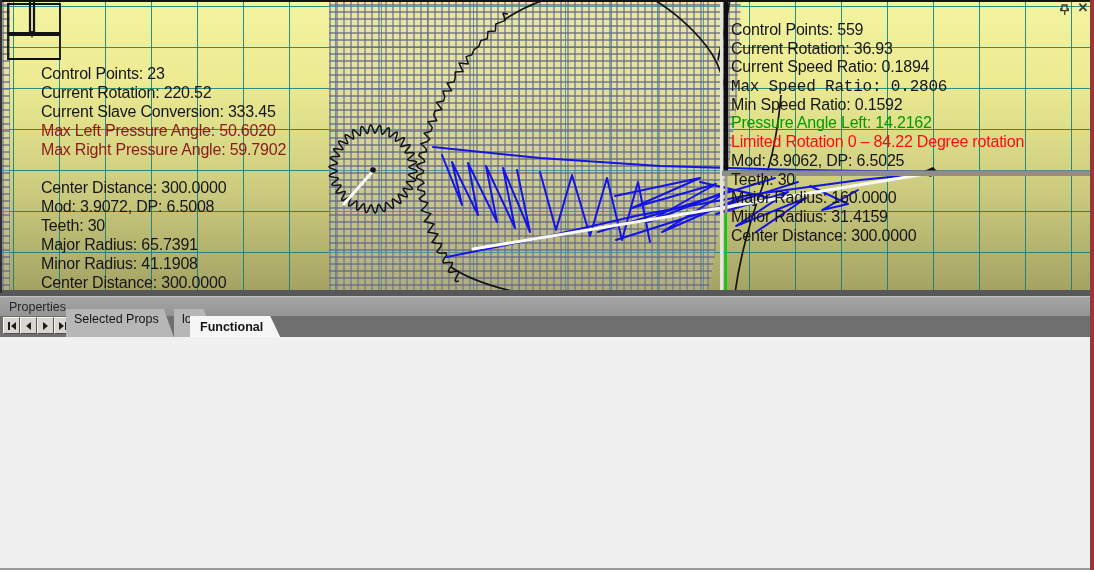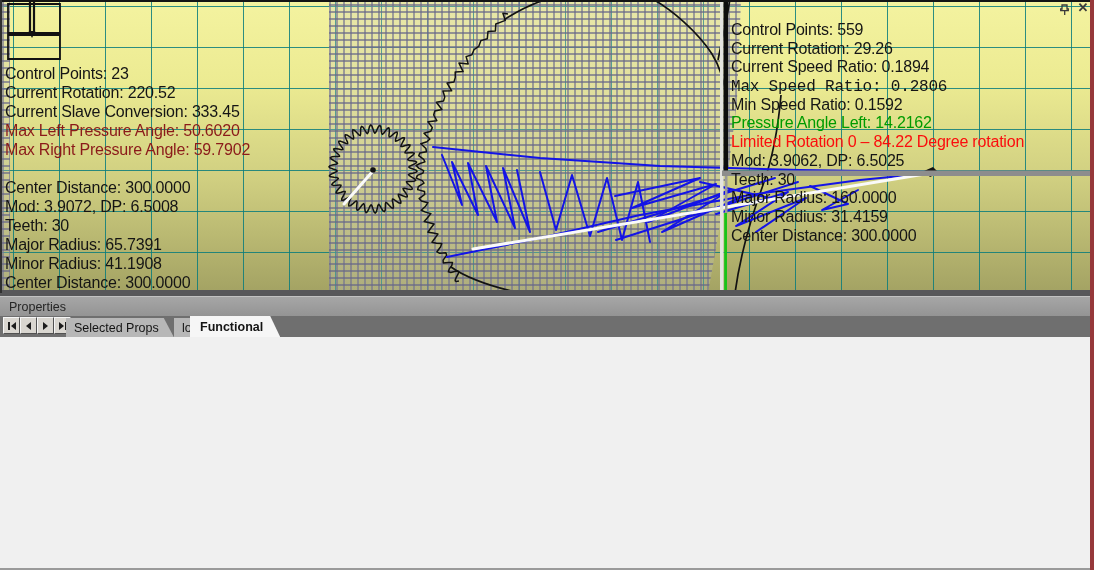--- a/index.html
+++ b/index.html
@@ -18,21 +18,21 @@
       repeating-linear-gradient(0deg, rgba(110,110,140,.70) 0 2px, rgba(200,200,190,.15) 2px 7px),
       repeating-linear-gradient(90deg, rgba(110,110,140,.70) 0 2px, rgba(200,200,190,.15) 2px 7px);}
   #mesh-center{left:329px;width:412px;
     clip-path:polygon(0 0,100% 0,99% 35%,96% 68%,92% 100%,0 100%);}
   #mesh-left{left:2px;width:8px;}
   #gfx{position:absolute;left:0;top:0;z-index:3;}
   .stats{position:absolute;z-index:4;font-size:16px;font-weight:500;letter-spacing:-.2px;
     white-space:nowrap;color:#151515;}
   #left-stats{left:5px;top:64px;}
   #right-stats{left:731px;top:21px;}
-  #left-stats .stat-line{height:19px;line-height:19px;}
+  #left-stats .stat-line{height:19px;line-height:19px;padding-left:36px;}
   #right-stats .stat-line{height:18.7px;line-height:18.7px;}
   
   .tborder{position:absolute;left:0;top:0;right:4px;height:2px;background:#141414;z-index:40;}
   .lborder{position:absolute;left:0;top:0;width:2px;height:293px;background:#303030;z-index:40;}
   .rborder{position:absolute;right:0;top:0;width:4px;height:570px;background:#96383a;z-index:50;}
   .bborder{position:absolute;left:0;bottom:0;right:4px;height:2px;background:#9a9a9a;z-index:40;}
   #divider{position:absolute;left:0;top:290px;right:0;height:6px;background:#58585a;z-index:5;}
   
   #titlebar{position:absolute;left:0;top:296px;right:4px;height:19px;z-index:6;
     background:linear-gradient(#a6a6a6,#949494);display:flex;align-items:center;
@@ -41,21 +41,21 @@
   #close-btn{position:absolute;left:1076px;top:0px;width:14px;height:16px;font-size:13px;
     color:#3a3a3a;font-weight:bold;cursor:pointer;line-height:16px;text-align:center;}
   #tabstrip{position:absolute;left:0;top:316px;right:4px;height:21px;background:#6f6f6f;z-index:6;}
   .nav{position:absolute;top:1px;width:15px;height:15px;background:#d9d6d0;
     border:1px solid;border-color:#f5f5f5 #515151 #515151 #f5f5f5;
     display:flex;align-items:center;justify-content:center;gap:1px;cursor:pointer;}
   .t-l{width:0;height:0;border:4px solid transparent;border-right:5px solid #1c1c1c;border-left:0;}
   .t-r{width:0;height:0;border:4px solid transparent;border-left:5px solid #1c1c1c;border-right:0;}
   .vbar{width:2px;height:8px;background:#1c1c1c;}
   .tab{position:absolute;bottom:0;height:19px;display:flex;align-items:center;
-    padding:0 15px 0 8px;font-size:12.5px;background:#b7b7b7;color:#141414;cursor:pointer;
+    padding:0 15px 9px 8px;font-size:12.5px;background:#b7b7b7;color:#141414;cursor:pointer;
     clip-path:polygon(0 0,calc(100% - 10px) 0,100% 100%,0 100%);white-space:nowrap;}
   .tab.active{height:21px;background:#f6f6f6;font-weight:bold;padding:0 17px 0 10px;}
   #content{position:absolute;left:0;top:337px;right:4px;bottom:2px;background:#f0f0f0;z-index:6;}
   .grp{position:absolute;border:1px solid #d2d2d2;}
   .grp-label{position:absolute;top:-8px;left:7px;background:#f0f0f0;padding:0 3px;
     font-size:12px;color:#1b1b1b;white-space:nowrap;}
   .btn{position:absolute;background:#e3e3e3;border:1px solid #a0a0a0;font-size:12px;color:#111;
     display:flex;align-items:center;justify-content:center;cursor:pointer;
     font-family:"Liberation Sans",sans-serif;white-space:nowrap;box-sizing:border-box;}
   .btn.sel{background:#f2f7fc;border:2px solid #2e7fd4;}
@@ -137,21 +137,21 @@
         <div class="stat-line"><span style="color: rgb(21, 21, 21);">Center Distance: 300.0000</span></div>
         <div class="stat-line"><span style="color: rgb(21, 21, 21);">Mod: 3.9072, DP: 6.5008</span></div>
         <div class="stat-line"><span style="color: rgb(21, 21, 21);">Teeth: 30</span></div>
         <div class="stat-line"><span style="color: rgb(21, 21, 21);">Major Radius: 65.7391</span></div>
         <div class="stat-line"><span style="color: rgb(21, 21, 21);">Minor Radius: 41.1908</span></div>
         <div class="stat-line"><span style="color: rgb(21, 21, 21);">Center Distance: 300.0000</span></div>
       </div>
     <div class="stats" id="right-stats">
 
     <div class="stat-line"><span style="color: rgb(21, 21, 21);">Control Points: 559</span></div>
-        <div class="stat-line"><span style="color: rgb(21, 21, 21);">Current Rotation: 29.26</span></div>
+        <div class="stat-line"><span style="color: rgb(21, 21, 21);">Current Rotation: 36.93</span></div>
         <div class="stat-line"><span style="color: rgb(21, 21, 21);">Current Speed Ratio: 0.1894</span></div>
         <div class="stat-line"><span style="color: rgb(21, 21, 21); font-family: Liberation Mono, monospace;">Max Speed Ratio: 0.2806</span></div>
         <div class="stat-line"><span style="color: rgb(21, 21, 21);">Min Speed Ratio: 0.1592</span></div>
         <div class="stat-line"><span style="color: rgb(0, 155, 0);">Pressure Angle Left: 14.2162</span></div>
         <div class="stat-line"><span style="color: rgb(251, 13, 13);">Limited Rotation  0 – 84.22 Degree rotation</span></div>
         <div class="stat-line"><span style="color: rgb(21, 21, 21);">Mod: 3.9062, DP: 6.5025</span></div>
         <div class="stat-line"><span style="color: rgb(21, 21, 21);">Teeth: 30</span></div>
         <div class="stat-line"><span style="color: rgb(21, 21, 21);">Major Radius: 160.0000</span></div>
         <div class="stat-line"><span style="color: rgb(21, 21, 21);">Minor Radius: 31.4159</span></div>
         <div class="stat-line"><span style="color: rgb(21, 21, 21);">Center Distance: 300.0000</span></div>

